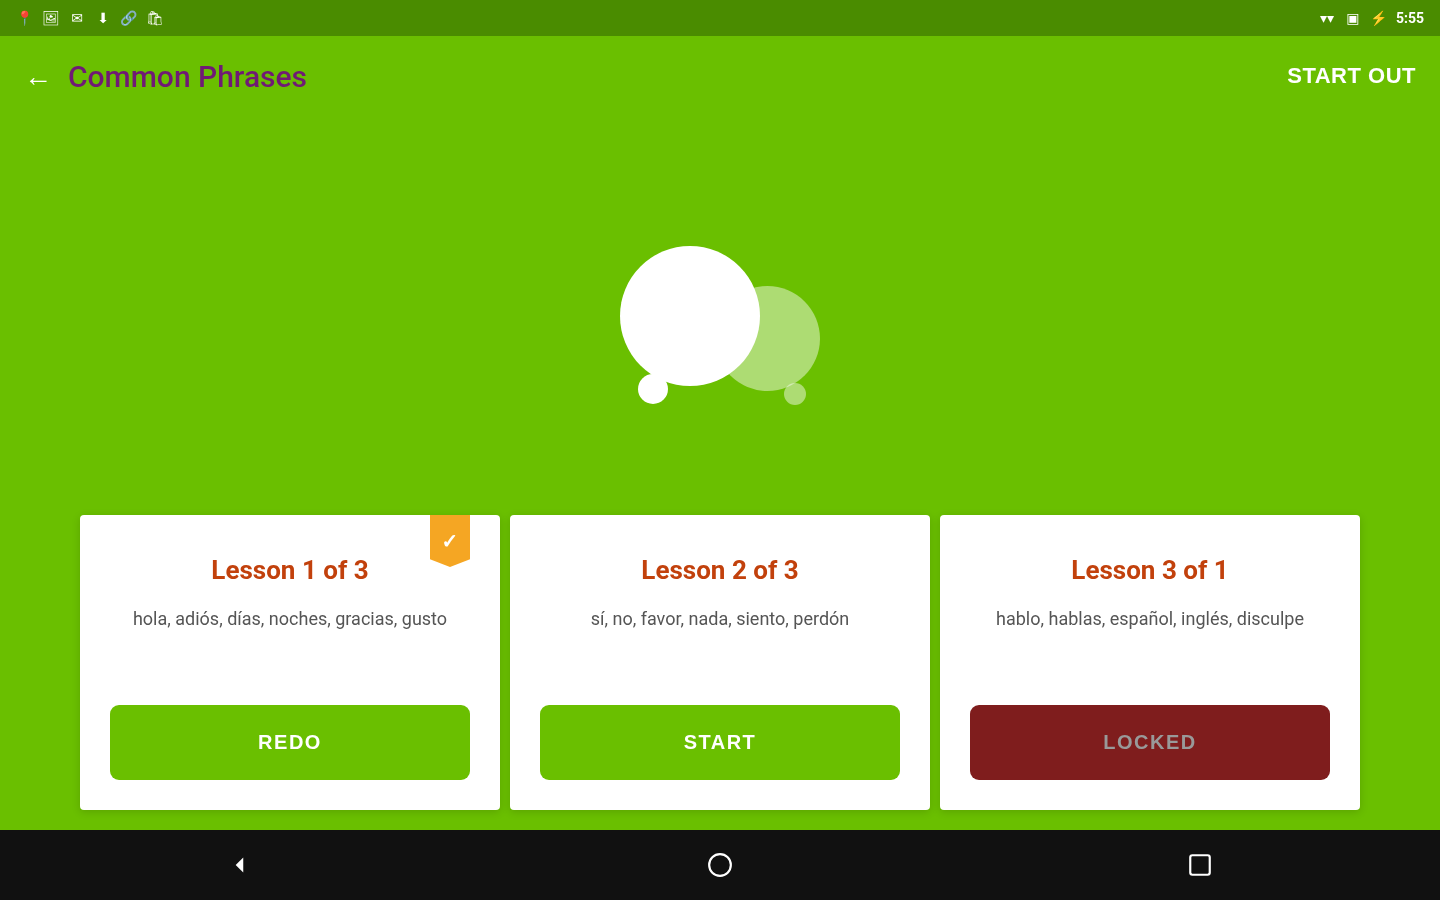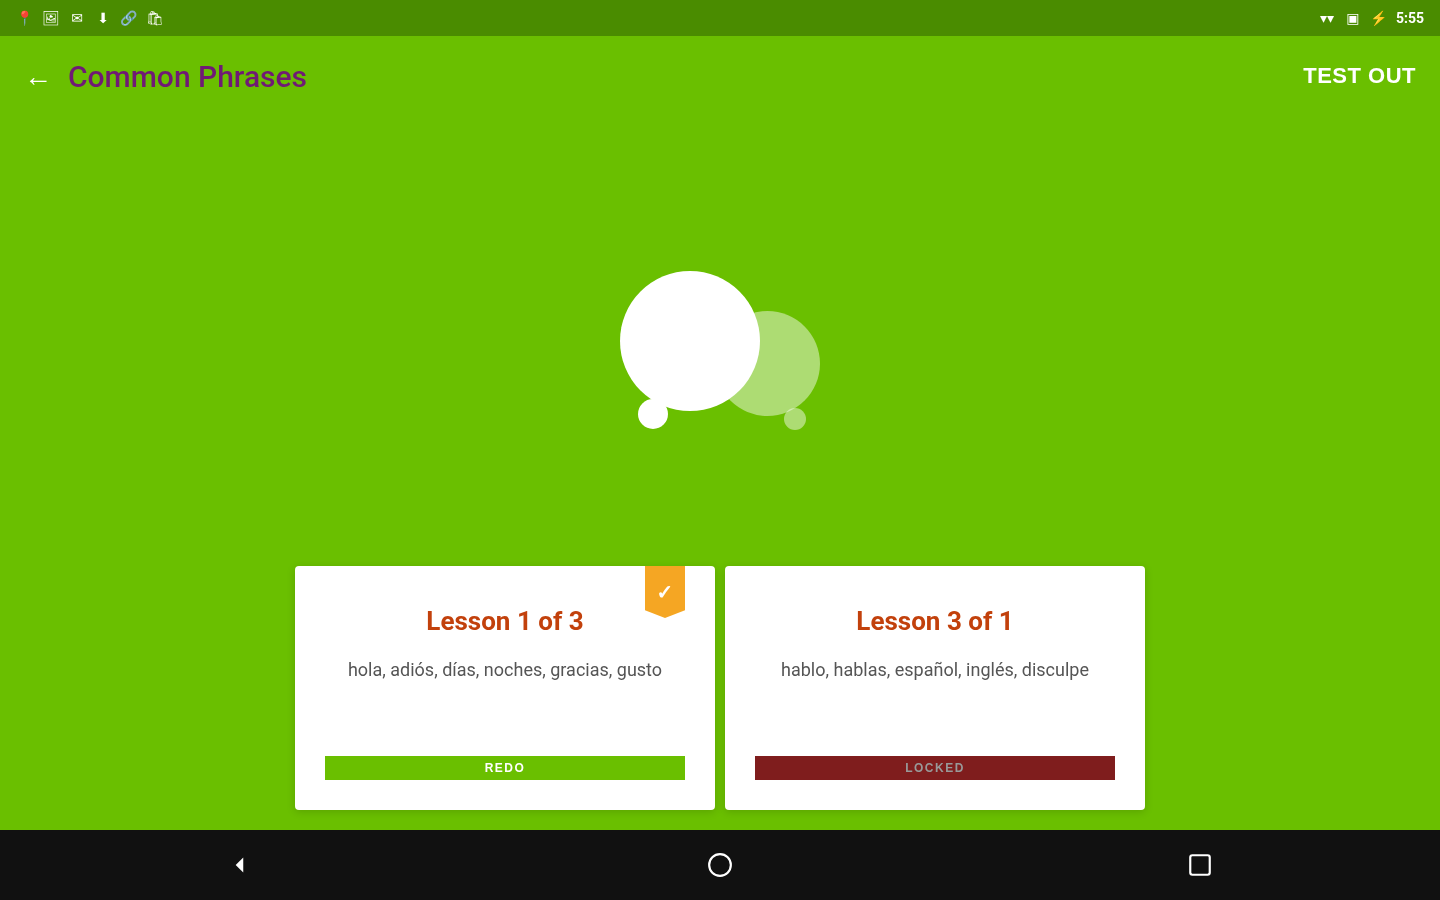--- a/index.html
+++ b/index.html
@@ -201,24 +201,24 @@
     .lesson-words {
       font-size: 18px;
       color: #555;
       line-height: 1.6;
       margin-bottom: 30px;
       min-height: 70px;
     }
 
     .lesson-btn {
       width: 100%;
-      padding: 5px;
+      padding: 26px;
       border: none;
-      border-radius: 0;
-      font-size: 12px;
+      border-radius: 9px;
+      font-size: 20px;
       font-weight: bold;
       letter-spacing: 1.5px;
       cursor: pointer;
       text-transform: uppercase;
     }
     .lesson-btn.redo {
       background: #6abf00;
       color: white;
     }
     .lesson-btn.start {
@@ -274,21 +274,21 @@
     <span class="status-icon">⚡</span>
     <span class="status-time">5:55</span>
   </div>
 </div>
 
 <div class="app-bar">
   <div class="app-bar-left">
     <span class="back-arrow">←</span>
     <span class="app-title">Common Phrases</span>
   </div>
-  <button class="test-out-btn">TEST OUT</button>
+  <button class="test-out-btn">START OUT</button>
 </div>
 
 <div class="hero">
   <div class="speech-bubbles">
     <div class="bubble-secondary"></div>
     <div class="bubble-main"></div>
   </div>
 </div>
 
 <div class="lessons-section">
@@ -296,20 +296,25 @@
 
     <div class="lesson-card">
       <div class="completed-badge">
         <span class="check">✓</span>
       </div>
       <div class="lesson-title">Lesson 1 of 3</div>
       <div class="lesson-words">hola, adiós, días, noches, gracias, gusto</div>
       <button class="lesson-btn redo">REDO</button>
     </div>
 
+    <div class="lesson-card">
+      <div class="lesson-title">Lesson 2 of 3</div>
+      <div class="lesson-words">sí, no, favor, nada, siento, perdón</div>
+      <button class="lesson-btn start">START</button>
+    </div>
 
     <div class="lesson-card">
       <div class="lesson-title">Lesson 3 of 1</div>
       <div class="lesson-words">hablo, hablas, español, inglés, disculpe</div>
       <button class="lesson-btn locked">LOCKED</button>
     </div>
 
   </div>
 </div>
 

